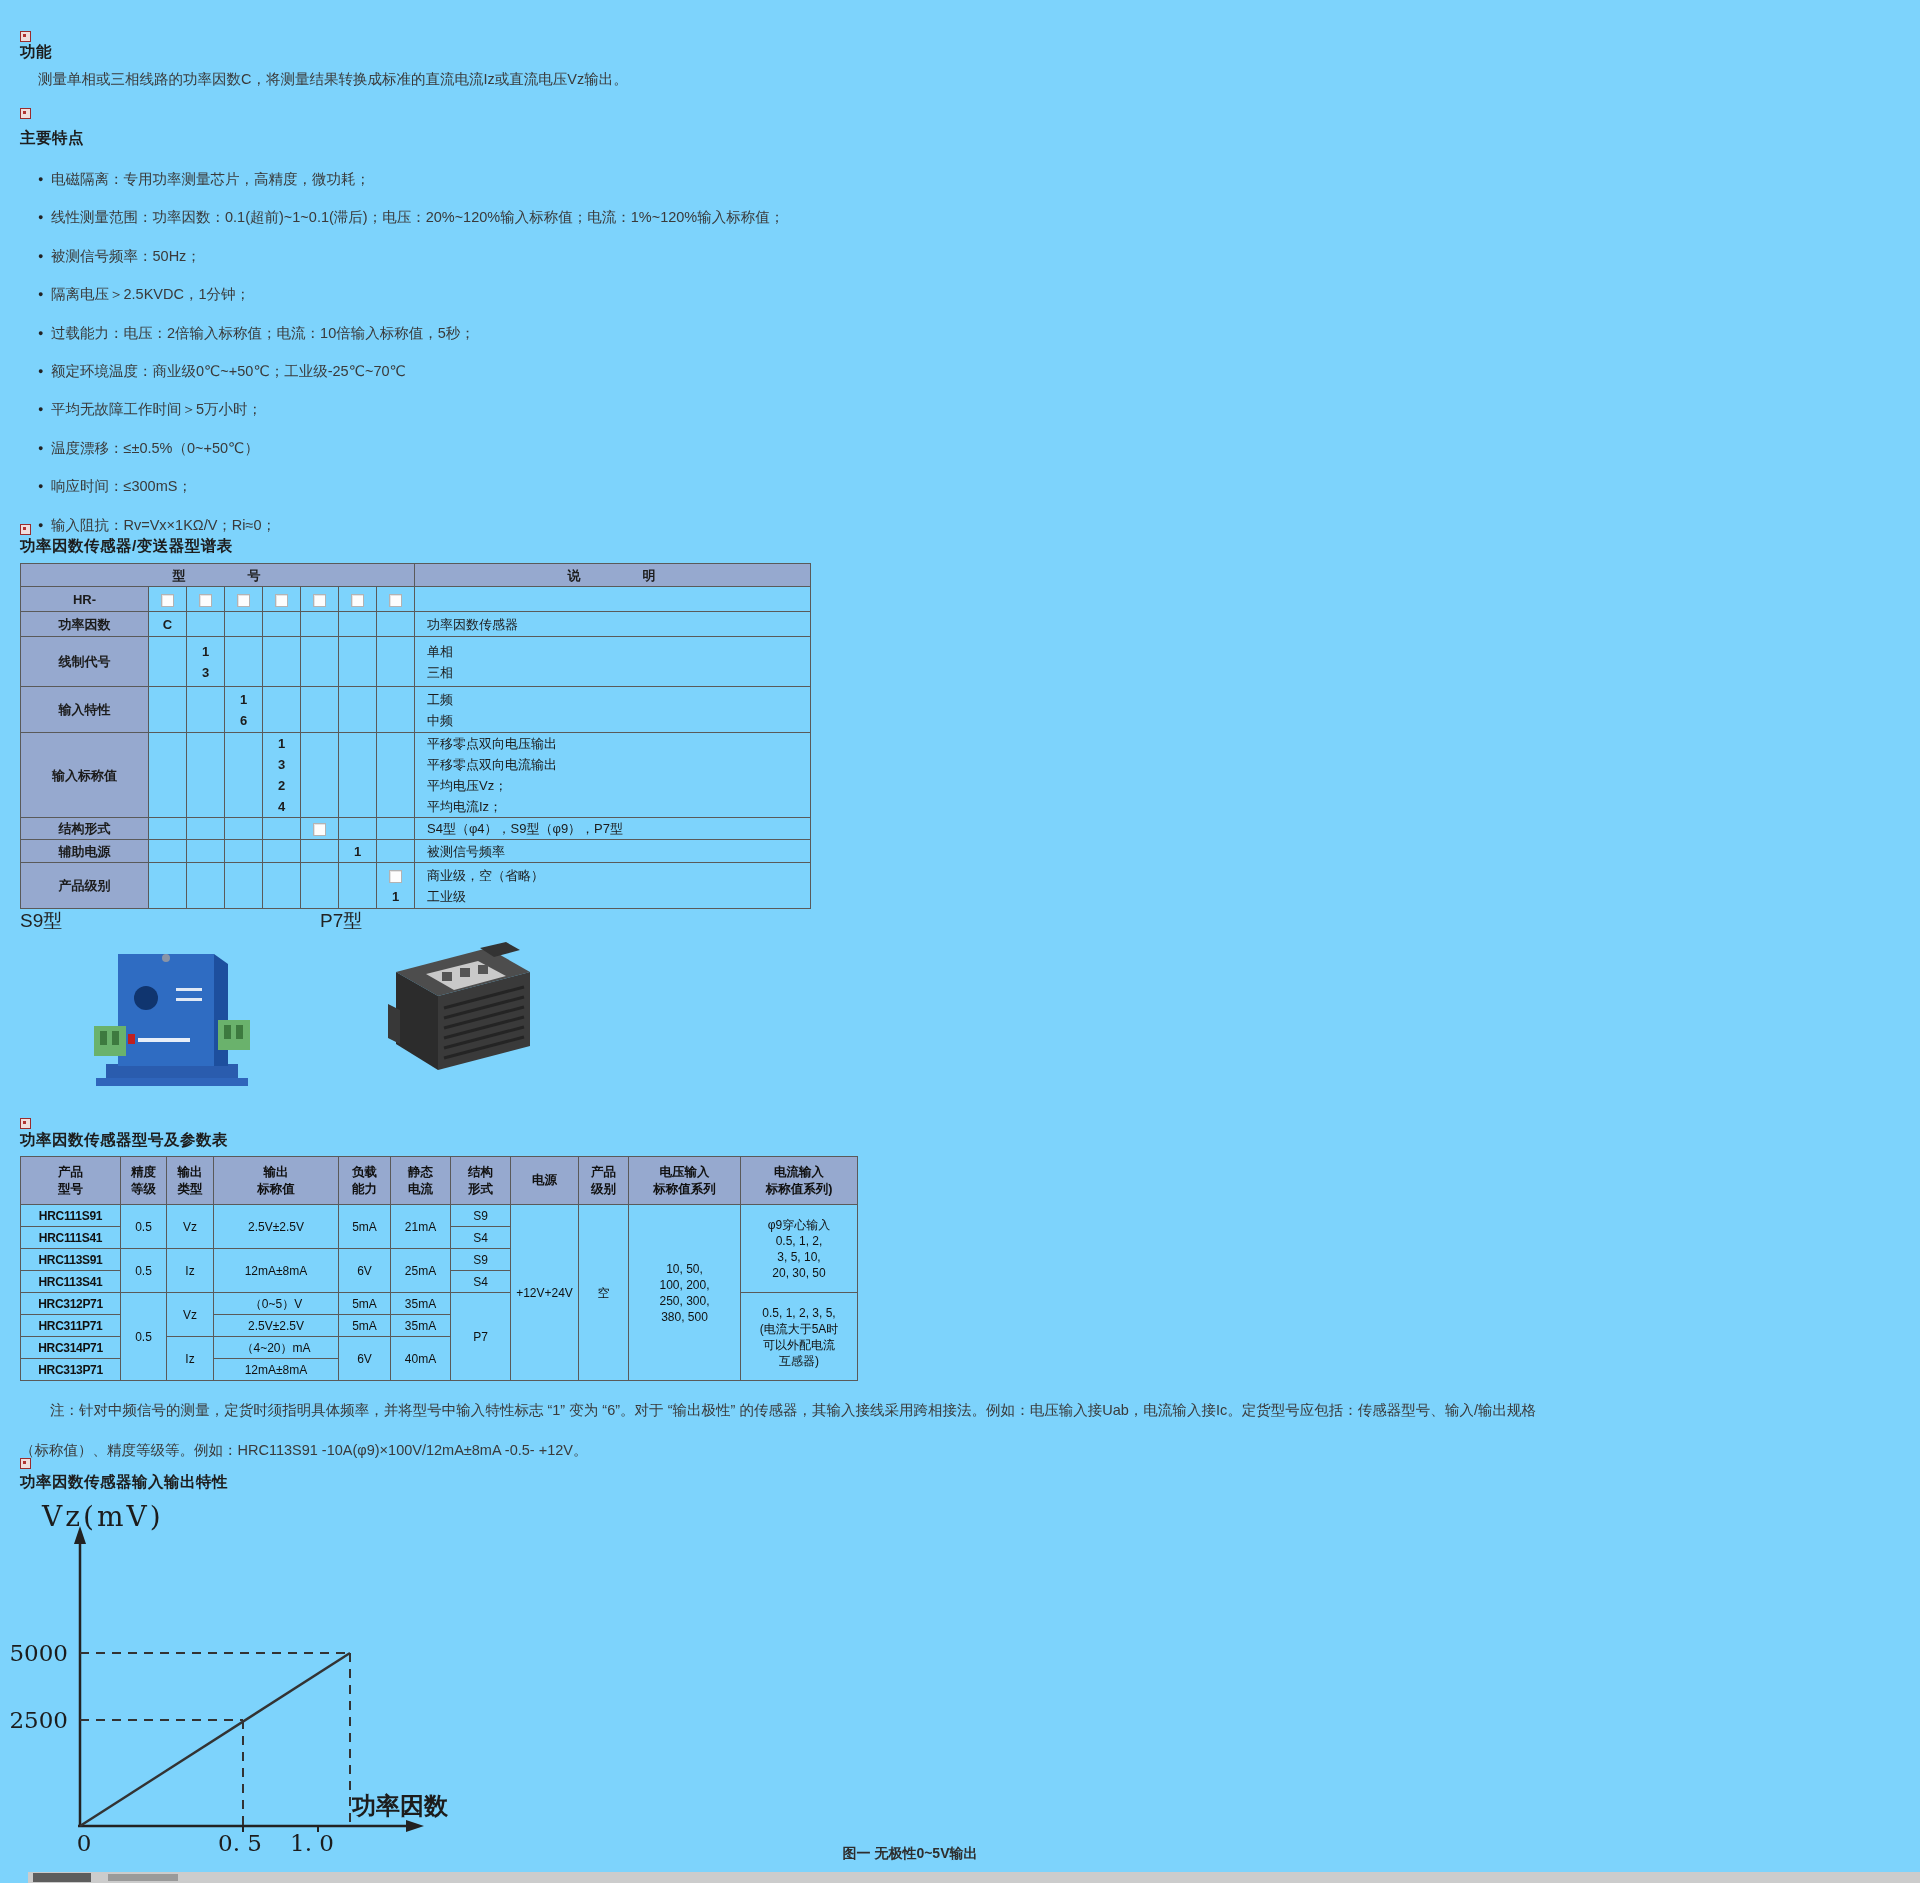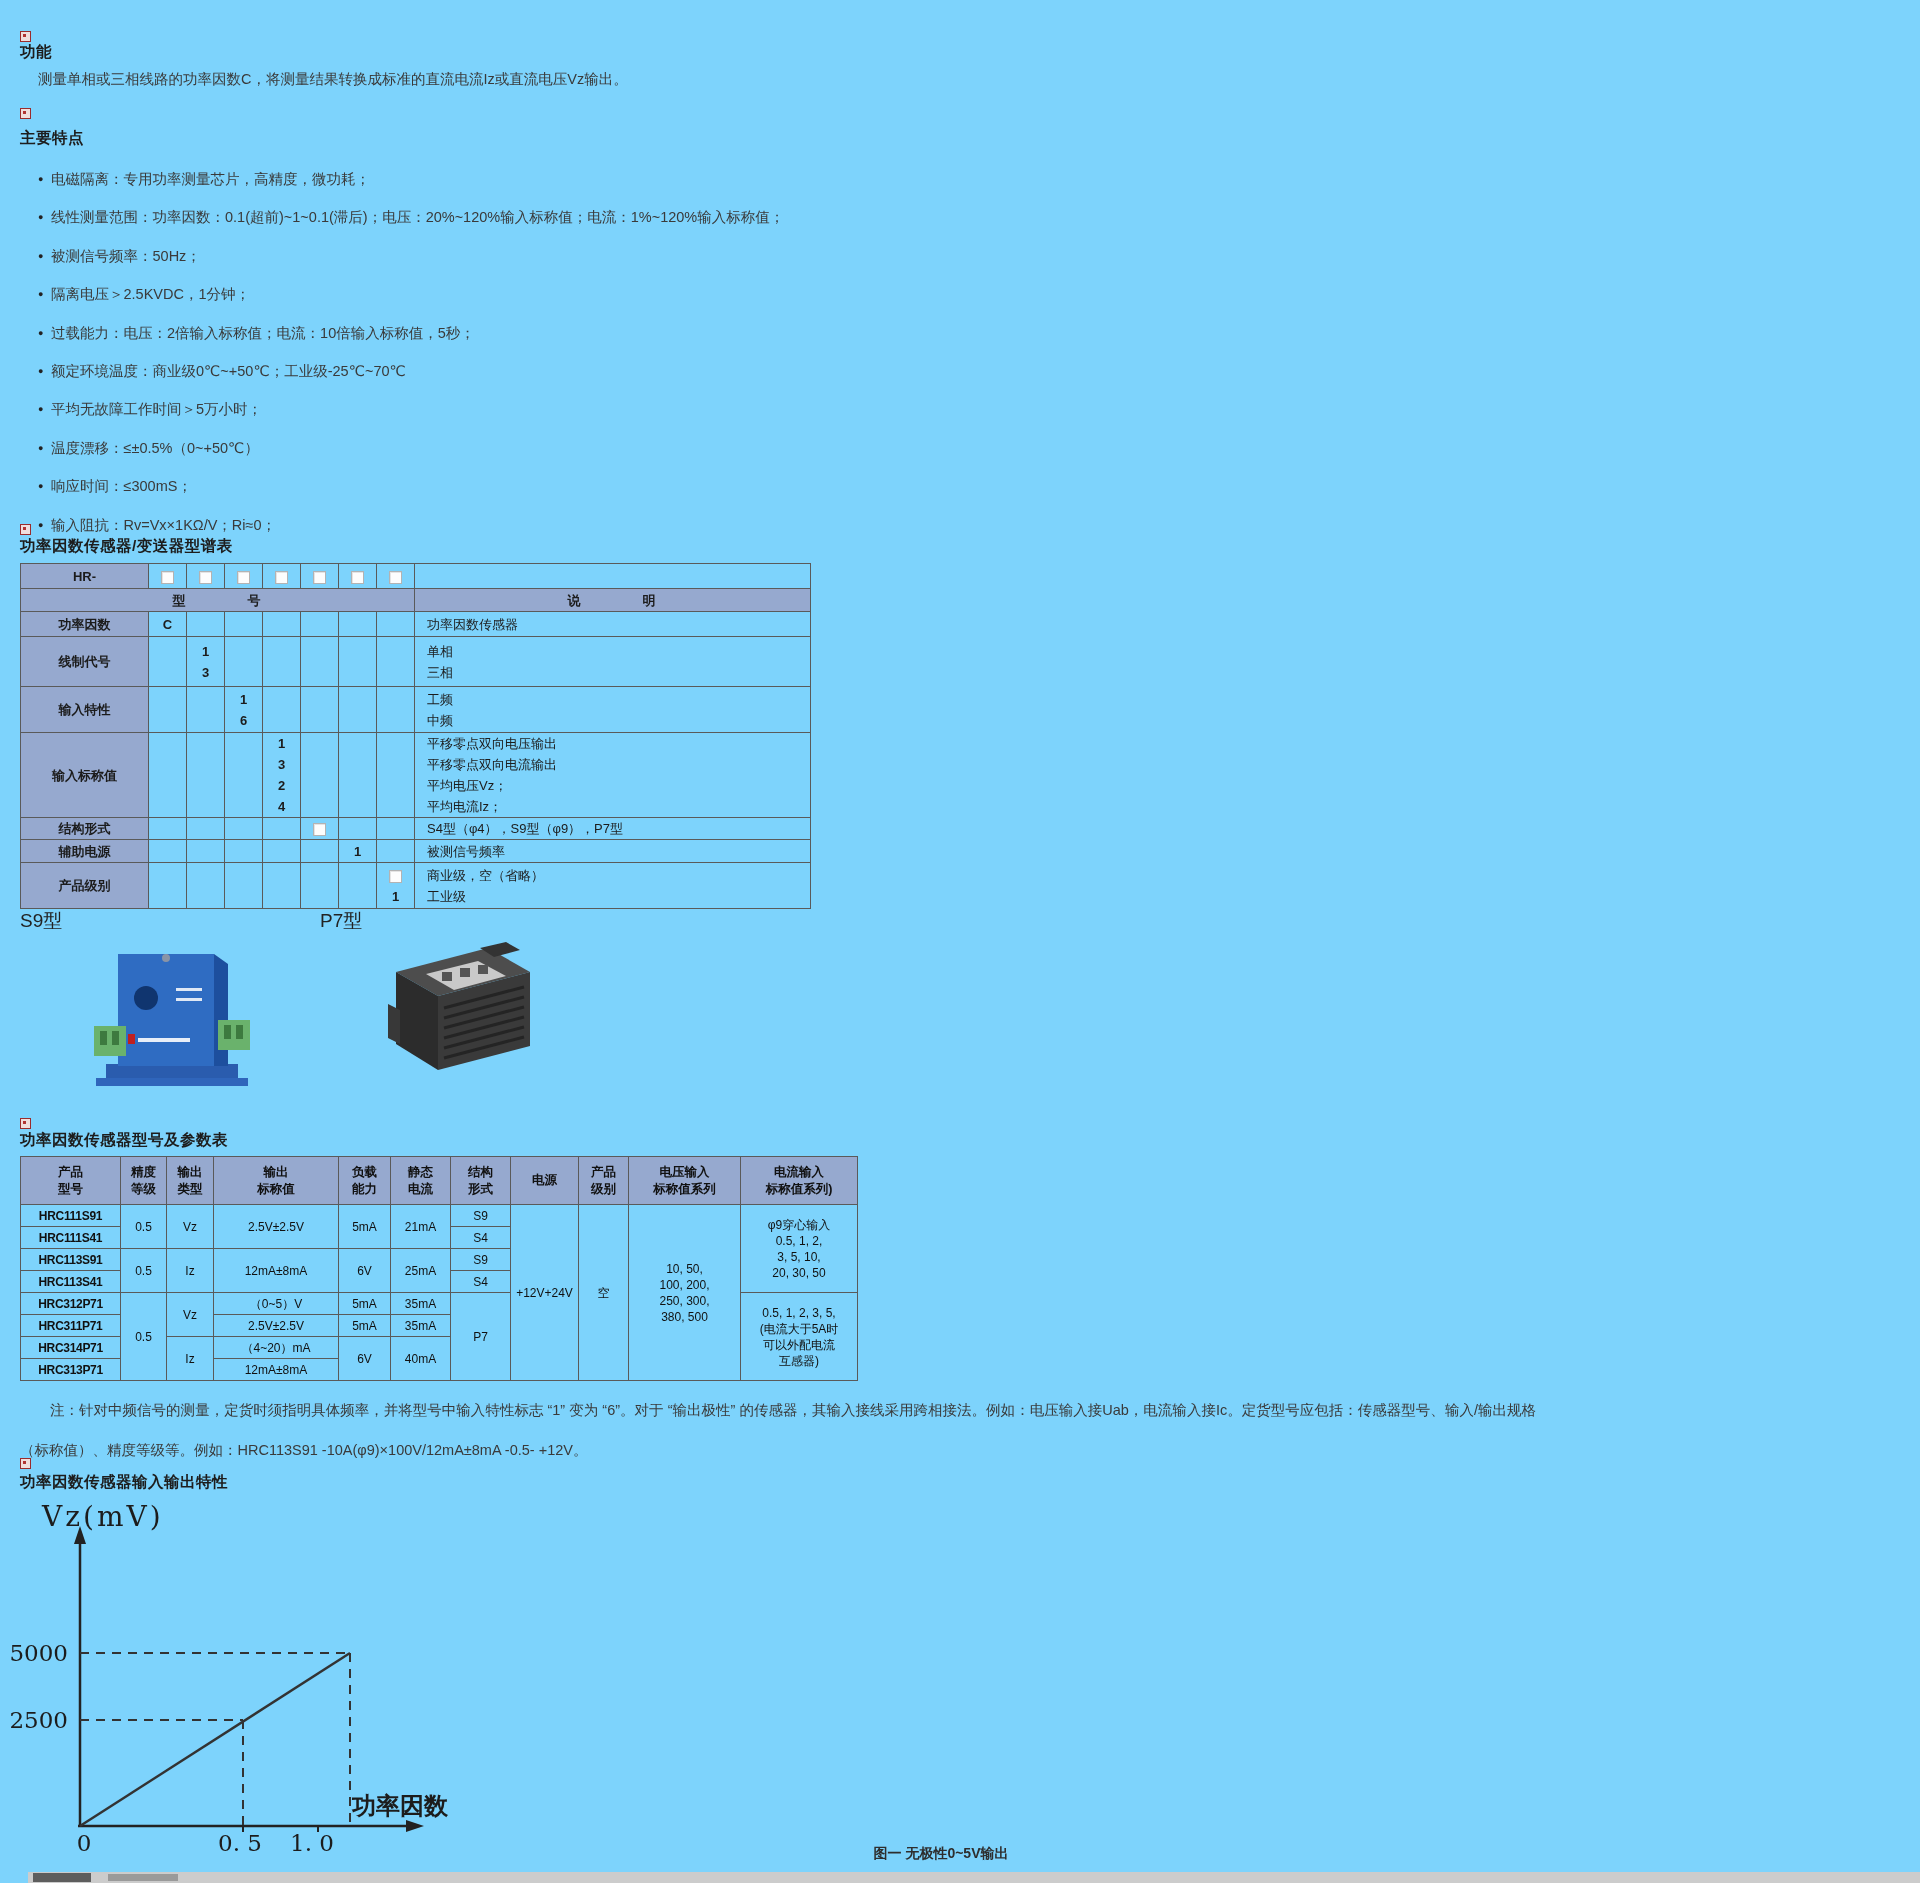--- a/index.html
+++ b/index.html
@@ -37,21 +37,21 @@
   .t2 td{font-size:12px;color:#111;text-align:center;vertical-align:middle;line-height:16px;}
   .t2 .model{letter-spacing:-0.3px;font-weight:bold;}
 
   .prodlabel{position:absolute;font-size:19px;color:#222;font-weight:normal;}
 
   .note{position:absolute;left:20px;top:1390px;width:1516px;font-size:14.5px;line-height:40px;
         color:#3a3a3a;text-indent:30px;margin:0;text-align:justify;}
 
   .chart{position:absolute;left:0;top:1496px;}
   .chart text{fill:#1c1c1c;font-family:"DejaVu Serif",serif;}
-  .caption{position:absolute;left:781px;top:1845px;width:320px;text-align:center;
+  .caption{position:absolute;left:750px;top:1845px;width:320px;text-align:center;
            font-size:14px;font-weight:bold;color:#2e2e2e;}
 
   .bottomstrip{position:absolute;left:28px;top:1872px;width:1892px;height:11px;background:#cccccc;}
   .smudge1{position:absolute;left:5px;top:1px;width:58px;height:9px;background:#5d5d5d;}
   .smudge2{position:absolute;left:80px;top:2px;width:70px;height:7px;background:#9a9a9a;}
 </style>
 </head>
 <body>
 
 <div class="page">
@@ -84,34 +84,34 @@
         <col style="width:38px">
         <col style="width:38px">
         <col style="width:38px">
       <col style="width:38px">
         <col style="width:38px">
         <col style="width:38px">
         <col style="width:38px">
       <col style="width:396px">
     </colgroup>
     <tbody>
-        <tr style="height:25px">
-      <td class="lbl">HR-</td>
-      <td><span class="cbx"></span></td>
-      <td><span class="cbx"></span></td>
-      <td><span class="cbx"></span></td>
-      <td><span class="cbx"></span></td>
-      <td><span class="cbx"></span></td>
-      <td><span class="cbx"></span></td>
-      <td><span class="cbx"></span></td>
-      <td class="desc"></td>
-    </tr>
-    <tr style="height:23px">
+        <tr style="height:23px">
       <td class="hd" colspan="8">型　　　　号</td>
       <td class="hd">说　　　　明</td>
+    </tr>
+    <tr style="height:25px">
+      <td class="lbl">HR-</td>
+      <td><span class="cbx"></span></td>
+      <td><span class="cbx"></span></td>
+      <td><span class="cbx"></span></td>
+      <td><span class="cbx"></span></td>
+      <td><span class="cbx"></span></td>
+      <td><span class="cbx"></span></td>
+      <td><span class="cbx"></span></td>
+      <td class="desc"></td>
     </tr>
     <tr style="height:25px">
       <td class="lbl">功率因数</td>
       <td class="val">C</td>
       <td></td>
           <td></td>
           <td></td>
       <td></td>
           <td></td>
           <td></td>

